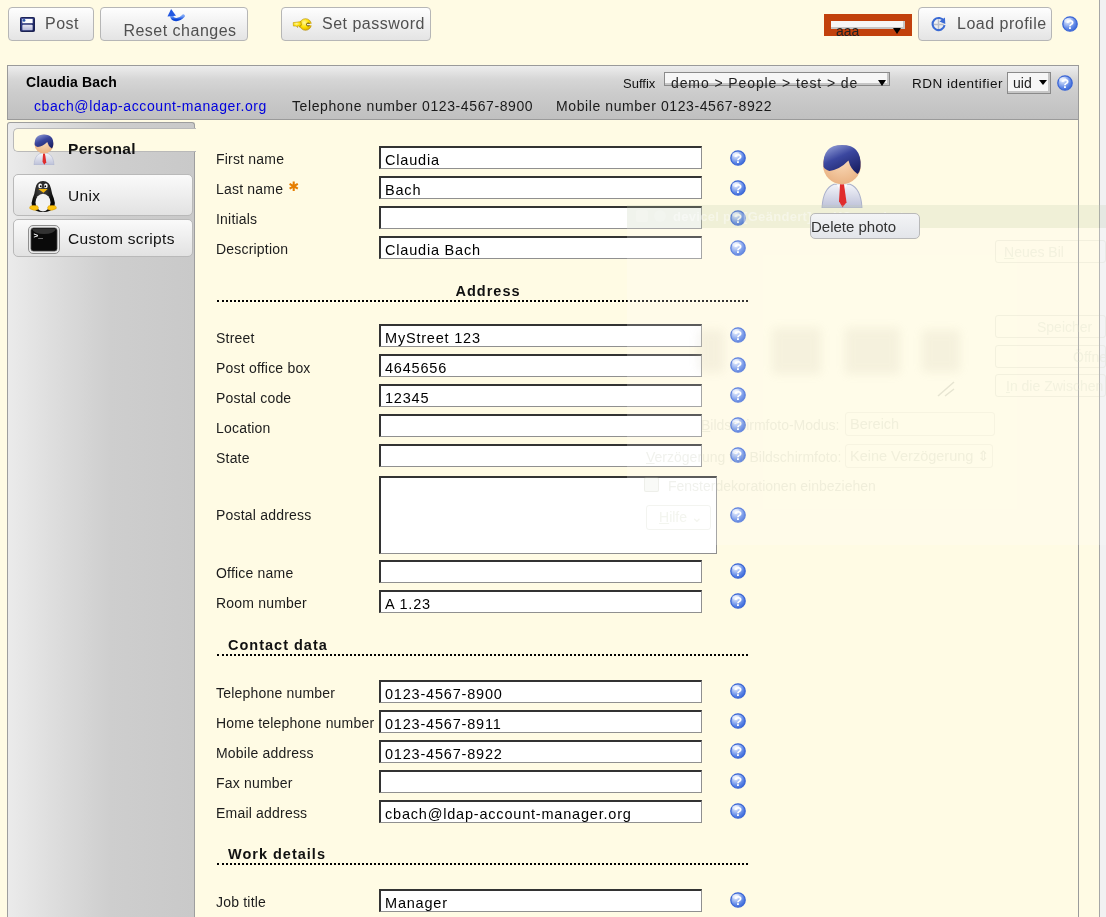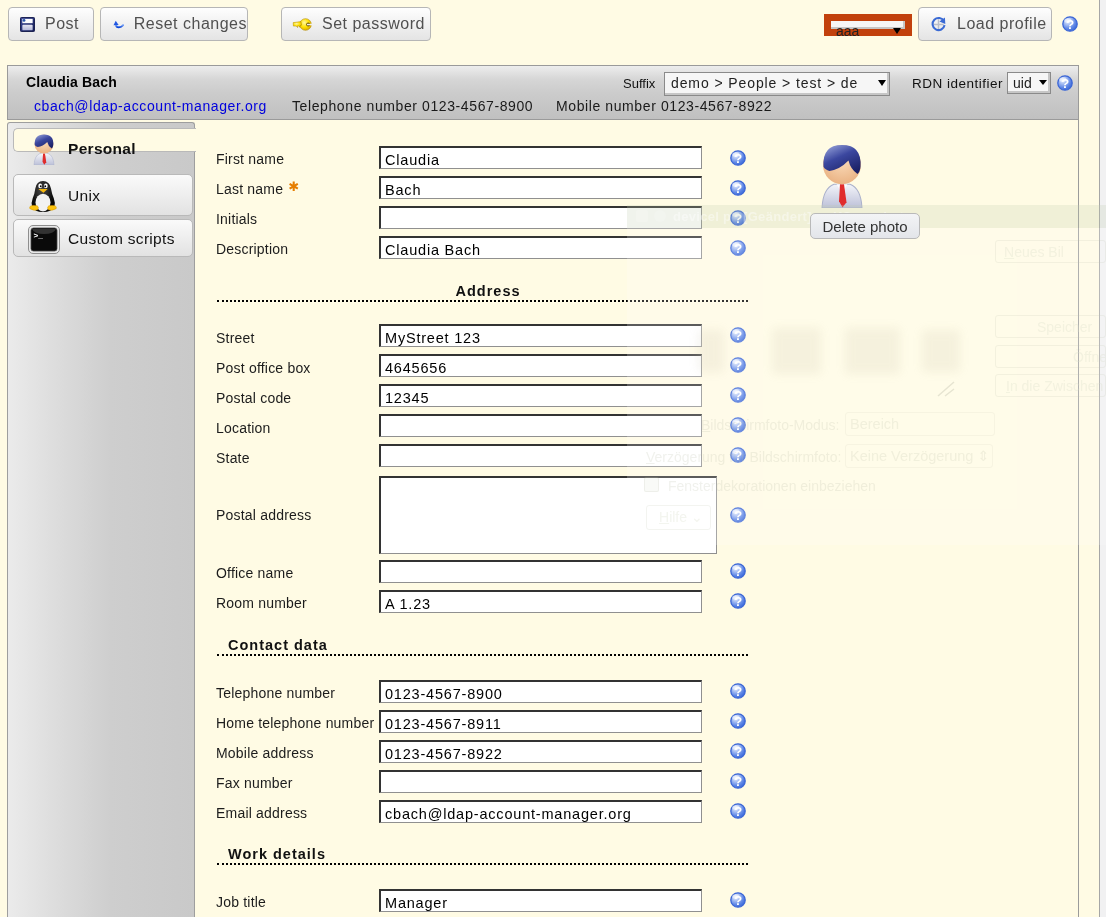--- a/index.html
+++ b/index.html
@@ -48,21 +48,21 @@
           <stop offset="1" stop-color="#b3b6d8"></stop>
         </linearGradient>
       </defs>
       <rect x="0.5" y="0.5" width="15" height="15" rx="1" fill="url(#flp)" stroke="#11174a"></rect>
       <rect x="2.5" y="2" width="11" height="4.6" fill="#fdfdff"></rect>
       <circle cx="4.3" cy="3.6" r="1.5" fill="#2a57a8"></circle>
       <rect x="2.5" y="8.2" width="11" height="6" rx="1" fill="url(#flb)"></rect>
     </svg>
     <span>Post</span>
   </div>
-  <div class="btn" style="left:100px; top:7px; width:148px; padding-left:12px;">
+  <div class="btn" style="left:100px; top:7px; width:148px; padding-left:12px;flex-direction:column;">
     <svg width="19" height="15" viewBox="0 0 19 15">
       <defs>
         <linearGradient id="rsw" x1="0" y1="0" x2="0" y2="1">
           <stop offset="0" stop-color="#7aa4f7"></stop>
           <stop offset="1" stop-color="#0b46d8"></stop>
         </linearGradient>
       </defs>
       <path d="M17.8 8.6 Q14.2 12.6 10.0 12.4 Q5.8 12.2 5.4 8.6" fill="none" stroke="url(#rsw)" stroke-width="3.4" stroke-linecap="round"></path>
       <path d="M0.9 9.0 L10.0 8.4 L4.8 1.0 Z" fill="#2258e2"></path>
     </svg>
@@ -107,21 +107,21 @@
       </radialGradient>
     </defs>
     <circle cx="8" cy="8" r="7.2" fill="url(#hg)" stroke="#3b66d6" stroke-width="1.3"></circle>
     <ellipse cx="5.8" cy="4.6" rx="3.6" ry="2.4" fill="rgba(255,255,255,0.5)"></ellipse>
     <text x="8.2" y="12.6" text-anchor="middle" font-size="13" font-weight="bold" fill="#fff" font-family="Liberation Sans">?</text>
   </svg>
 
   <div class="abs" style="left:7px; top:65px; width:1072px; height:55px; border:1px solid #9a9a9a; background:linear-gradient(#ededed, #d6d6d6 25%, #cccccc 50%, #c6c6c6 75%, #c0c0c0);">
     <span style="position:absolute; left:18px; top:8px; font-size:14px; font-weight:bold; letter-spacing:0.2px; color:#000;">Claudia Bach</span>
     <span style="position:absolute; left:615px; top:10px; font-size:13px; color:#111;">Suffix</span>
-    <div style="position:absolute; left:656px; top:6px; width:226px; height:24px; background:#f6f6f6; border:1px solid #8a8a8a; box-shadow:inset -2px -2px 0 rgba(150,150,150,0.5);">
+    <div style="position:absolute; left:656px; top:6px; width:226px; height:14px; background:#f6f6f6; border:1px solid #8a8a8a; box-shadow:inset -2px -2px 0 rgba(150,150,150,0.5);">
       <span style="position:absolute; left:6px; top:2px; font-size:14px; letter-spacing:0.9px; white-space:nowrap; overflow:hidden; width:206px; color:#222;">demo &gt; People &gt; test &gt; de</span>
       <div style="position:absolute; right:3px; top:7px; width:0; height:0; border:4.5px solid transparent; border-top:6px solid #000; border-bottom:none;"></div>
     </div>
     <span style="position:absolute; left:904px; top:10px; font-size:13.5px; letter-spacing:0.5px; color:#111;">RDN identifier</span>
     <div style="position:absolute; left:999px; top:6px; width:44px; height:22px; background:#f6f6f6; border:1px solid #8a8a8a; box-shadow:inset -2px -2px 0 rgba(150,150,150,0.5);">
       <span style="position:absolute; left:5px; top:2px; font-size:14px; color:#222;">uid</span>
       <div style="position:absolute; right:3px; top:7px; width:0; height:0; border:4px solid transparent; border-top:5.5px solid #000; border-bottom:none;"></div>
     </div>
     <svg class="help" style="left:1049px; top:9px;" viewBox="0 0 16 16">
       <circle cx="8" cy="8" r="7.2" fill="url(#hg)" stroke="#3b66d6" stroke-width="1.3"></circle>
@@ -351,13 +351,13 @@
     </svg>
     <div class="abs gtxt" style="left:701px; top:417px;"><u>B</u>ildschirmfoto-Modus:</div>
     <div class="abs gfld" style="left:845px; top:412px; width:150px; height:24px;"><span style="margin-left:4px;">Bereich</span></div>
     <div class="abs gtxt" style="left:646px; top:449px;"><u>V</u>erzögerung für Bildschirmfoto:</div>
     <div class="abs gfld" style="left:845px; top:444px; width:148px; height:24px;"><span style="margin-left:4px;">Keine Verzögerung ⇕</span></div>
     <div class="abs" style="left:644px; top:477px; width:15px; height:15px; border:1.5px solid rgba(175,182,158,0.5); border-radius:2px; background:rgba(195,205,180,0.3);"></div>
     <div class="abs gtxt" style="left:668px; top:478px;">Fensterdekorationen einbeziehen</div>
     <div class="abs gbox" style="left:646px; top:505px; width:65px; height:25px;"><span style="margin-left:12px;"><u>H</u>ilfe ⌄</span></div>
   </div>
 
-  <div class="abs" style="left:810px; top:213px; width:110px; height:26px; border:1px solid #b9b9b9; border-radius:5px; background:linear-gradient(#f3f4f6,#e3e5ea); color:#333; font-size:15px; text-align:center; line-height:25px;">Delete photo</div>
+  <div class="abs" style="left:810px; top:213px; width:110px; height:26px; border:1px solid #b9b9b9; border-radius:5px; background:linear-gradient(#f3f4f6,#e3e5ea); color:#333; font-size:15px; line-height:25px;">Delete photo</div>
 
 </body></html>

